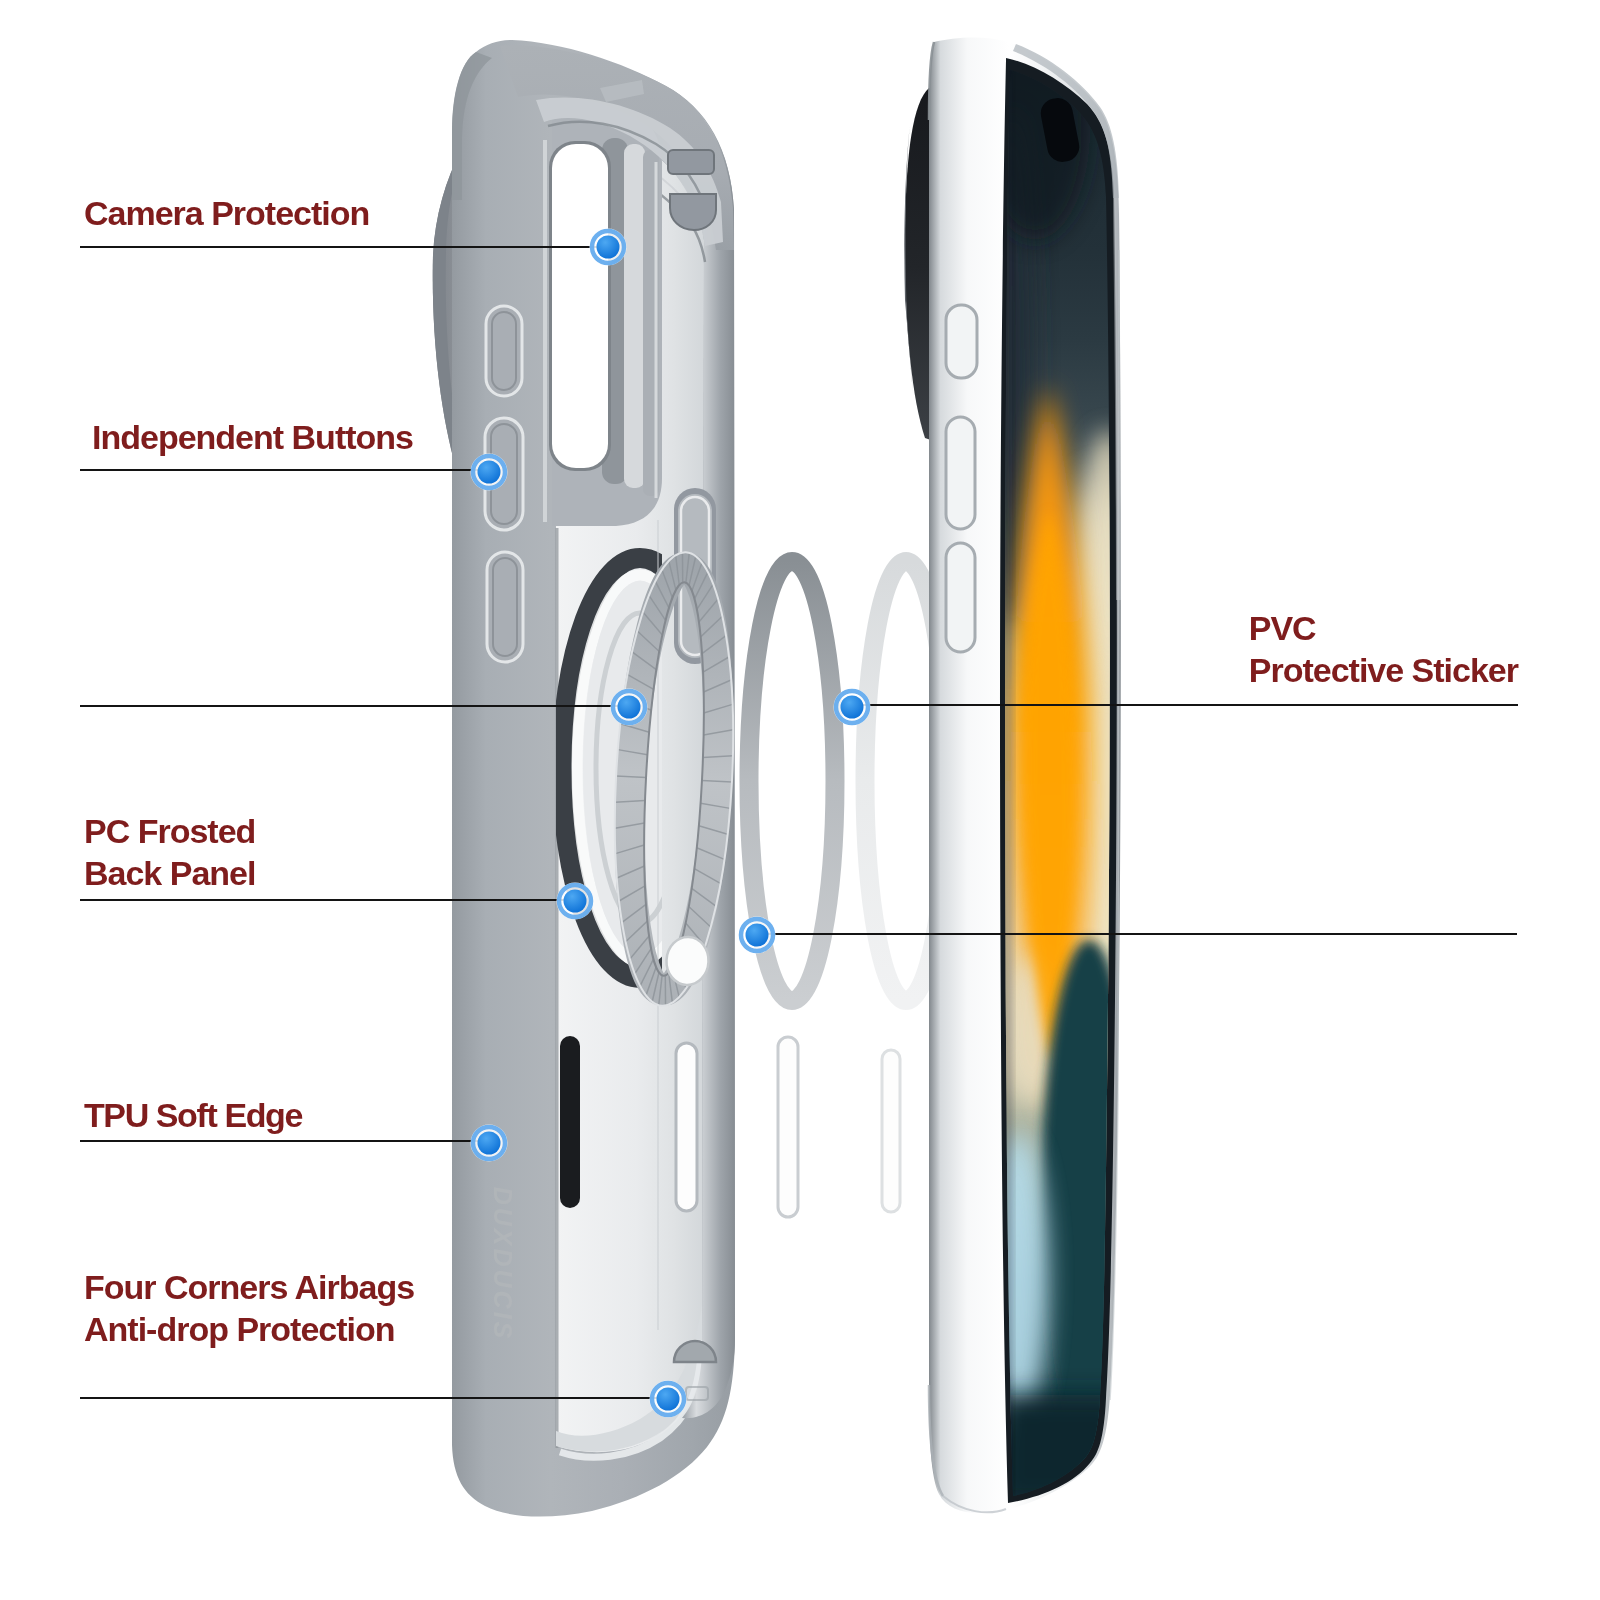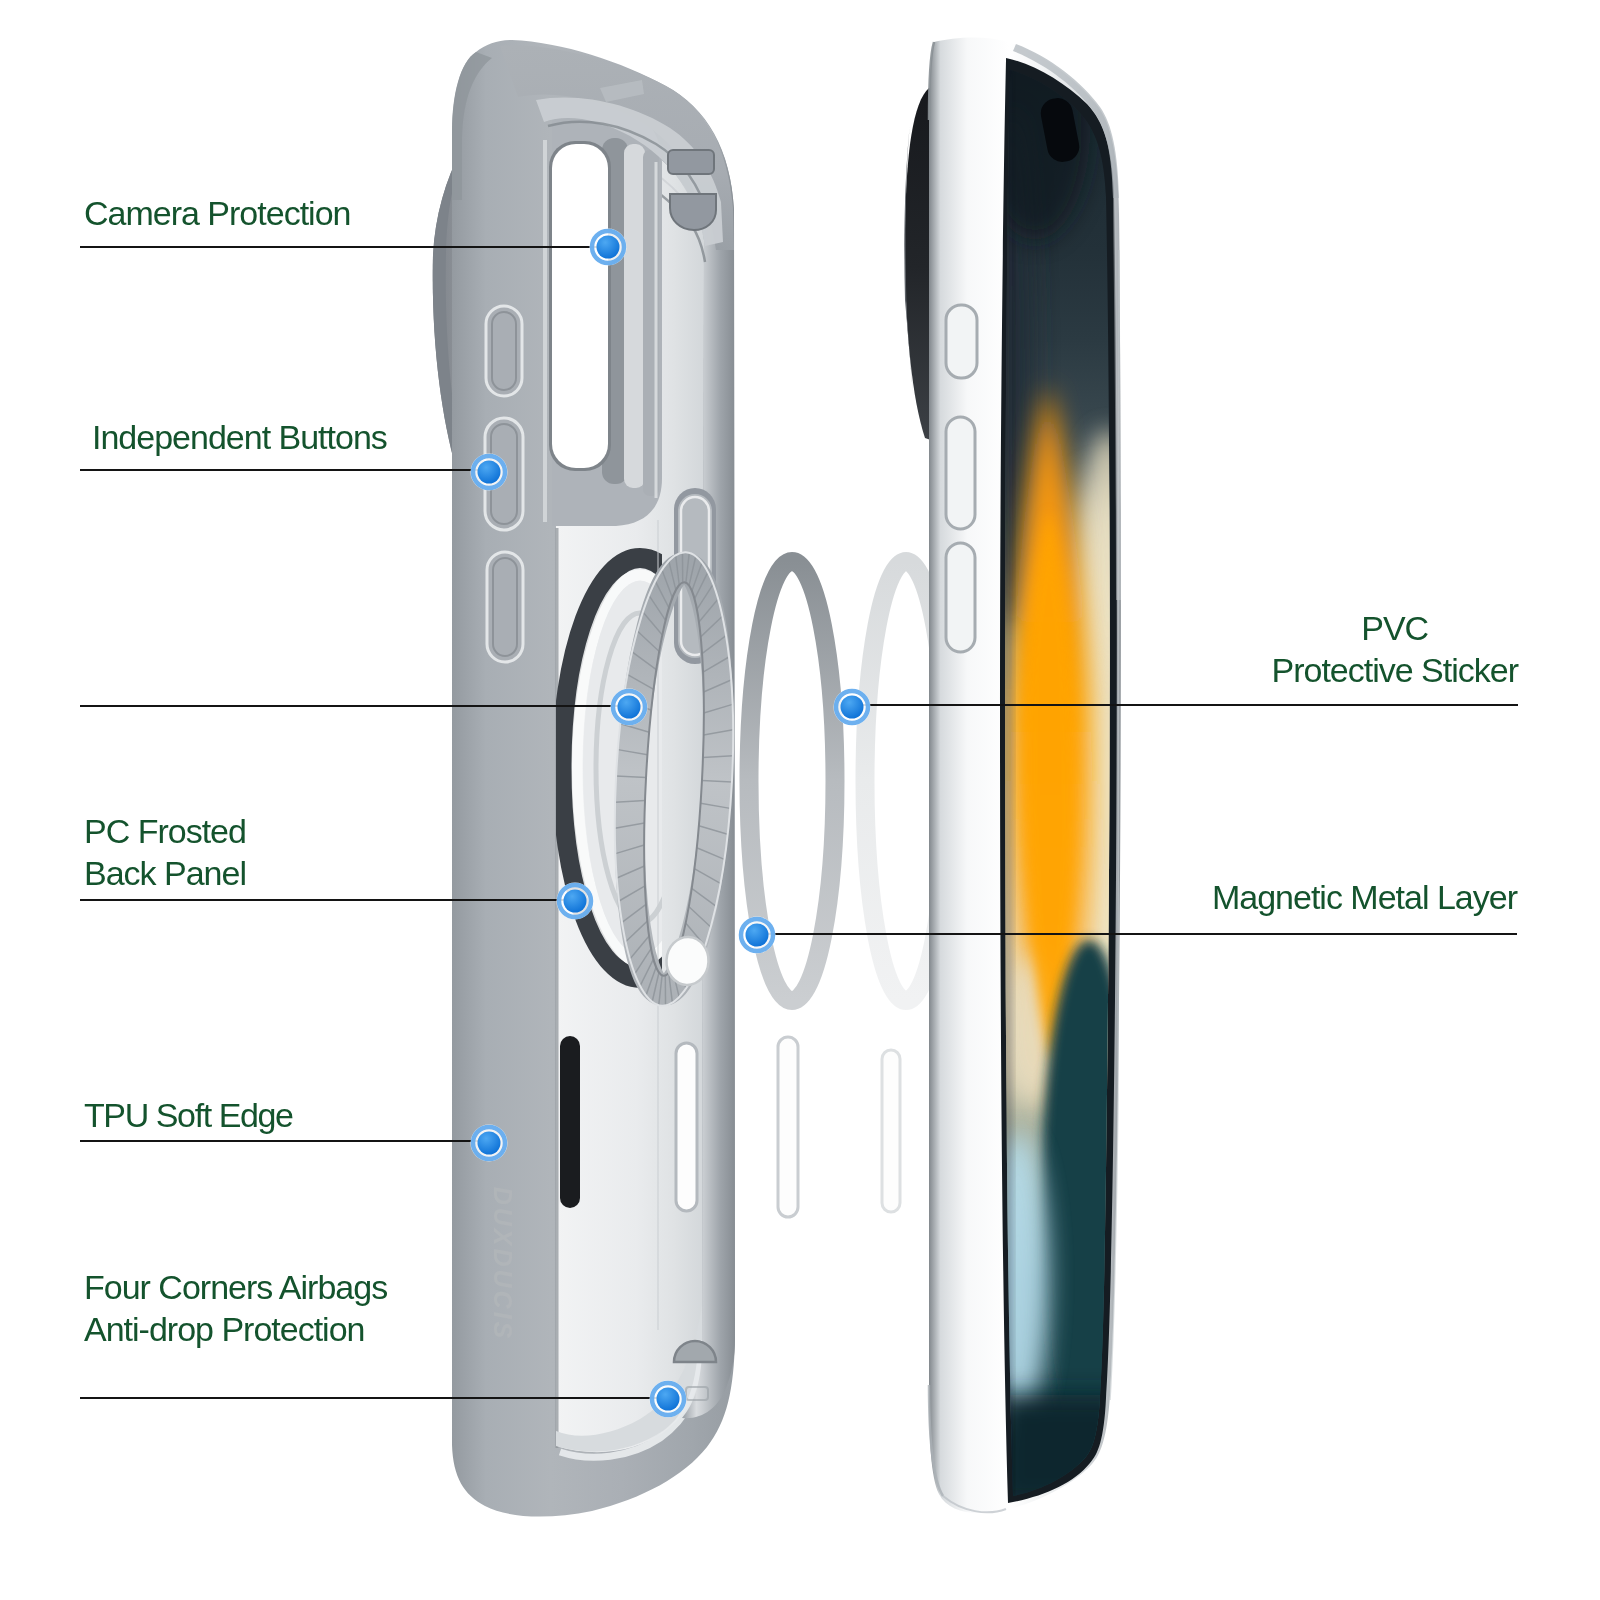--- a/index.html
+++ b/index.html
@@ -1,19 +1,19 @@
 <!DOCTYPE html>
 <html><head>
 <meta charset="utf-8">
 <style>
   html,body { margin:0; padding:0; background:#fff; }
   #scene { position:relative; width:1600px; height:1600px; overflow:hidden; font-family:"Liberation Sans", sans-serif; }
   #scene svg { position:absolute; left:0; top:0; }
-  .lb { position:absolute; font-weight:normal; font-size:34px; line-height:42px; color:#14532d; letter-spacing:-1.0px; white-space:nowrap; }
-  .lb.rt { text-align:center; }
+  .lb { position:absolute; font-weight:bold; font-size:34px; line-height:42px; color:#7f1d1d; letter-spacing:-1.0px; white-space:nowrap; }
+  .lb.rt { text-align:left; }
 </style>
 </head>
 <body>
 <div id="scene">
 <svg width="1600" height="1600" viewBox="0 0 1600 1600">
 <defs>
   <linearGradient id="caseBody" x1="0" y1="0" x2="1" y2="0">
     <stop offset="0" stop-color="#949aa0"></stop>
     <stop offset="0.12" stop-color="#a8aeb4"></stop>
     <stop offset="0.35" stop-color="#b0b5ba"></stop>
@@ -350,15 +350,14 @@
   <circle cx="757" cy="935" r="11.5" fill="url(#dotG)"></circle>
 </g>
 </svg>
 
 <div class="lb" style="left:84px; top:192px;">Camera Protection</div>
 <div class="lb" style="left:84px; top:416px;margin-left:8px;">Independent Buttons</div>
 <div class="lb" style="left:84px; top:810px;">PC Frosted<br>Back Panel</div>
 <div class="lb" style="left:84px; top:1094px; letter-spacing:-1.4px;text-align:center;">TPU Soft Edge</div>
 <div class="lb" style="left:84px; top:1266px;">Four Corners Airbags<br>Anti-drop Protection</div>
 <div class="lb rt" style="right:82px; top:607px;">PVC<br>Protective Sticker</div>
-<div class="lb rt" style="right:83px; top:876px;">Magnetic Metal Layer</div>
 
 </div>
 
 </body></html>

